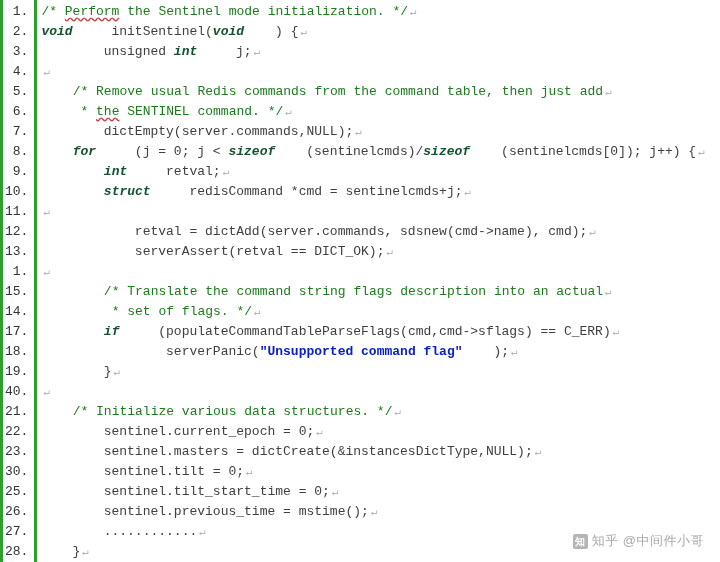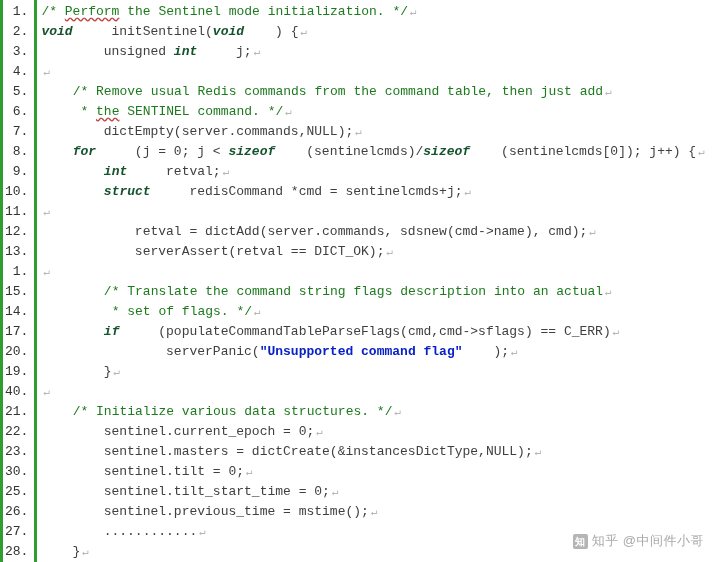--- a/index.html
+++ b/index.html
@@ -105,21 +105,21 @@
       <div class="ln">8.</div>
       <div class="ln">9.</div>
       <div class="ln">10.</div>
       <div class="ln">11.</div>
       <div class="ln">12.</div>
       <div class="ln">13.</div>
       <div class="ln">1.</div>
       <div class="ln">15.</div>
       <div class="ln">14.</div>
       <div class="ln">17.</div>
-      <div class="ln">20.</div>
+      <div class="ln">18.</div>
       <div class="ln">19.</div>
       <div class="ln">40.</div>
       <div class="ln">21.</div>
       <div class="ln">22.</div>
       <div class="ln">23.</div>
       <div class="ln">30.</div>
       <div class="ln">25.</div>
       <div class="ln">26.</div>
       <div class="ln">27.</div>
       <div class="ln">28.</div>

